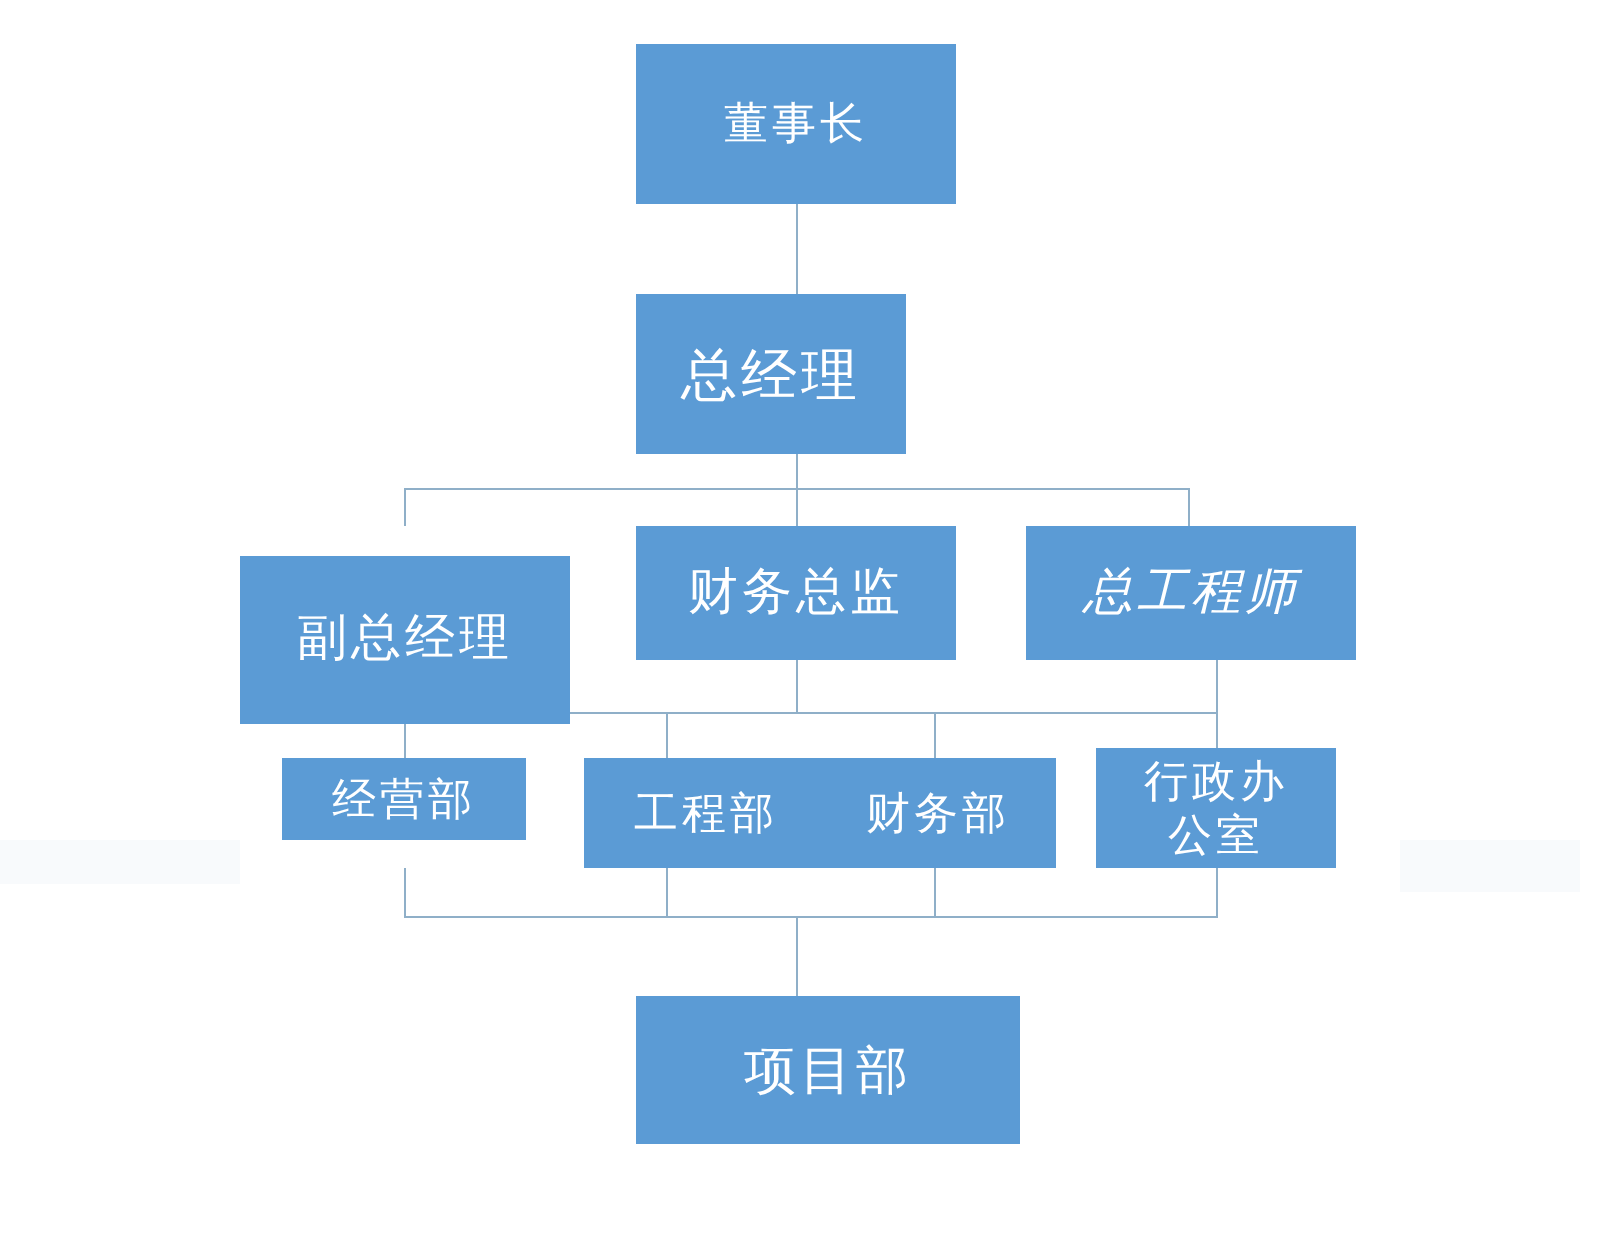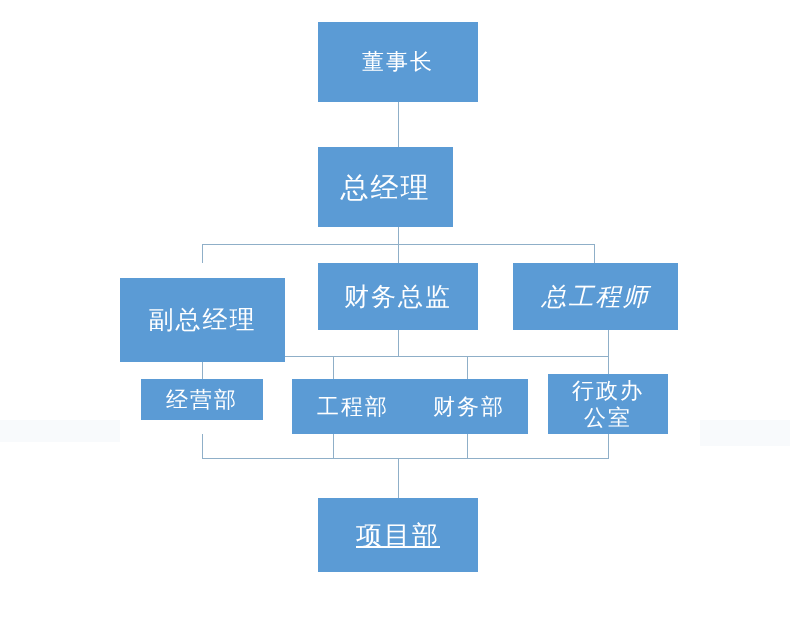--- a/index.html
+++ b/index.html
@@ -101,15 +101,15 @@
 
   <div class="node lvl4" style="left:141px; top:379px; width:122px; height:41px;">经营部</div>
 
   <div class="node lvl4" style="left:292px; top:379px; width:122px; height:55px;">工程部</div>
 
   <div class="node lvl4" style="left:410px; top:379px; width:118px; height:55px;">财务部</div>
 
   <div class="node lvl4" style="left:548px; top:374px; width:120px; height:60px;">行政办
 公室</div>
 
-  <div class="node lvl5" style="left:318px; top:498px; width:160px; height:74px;text-decoration:underline;">项目部</div>
+  <div class="node lvl5" style="left:318px; top:498px; width:192px; height:74px;">项目部</div>
 
 </div>
 
 </body></html>

